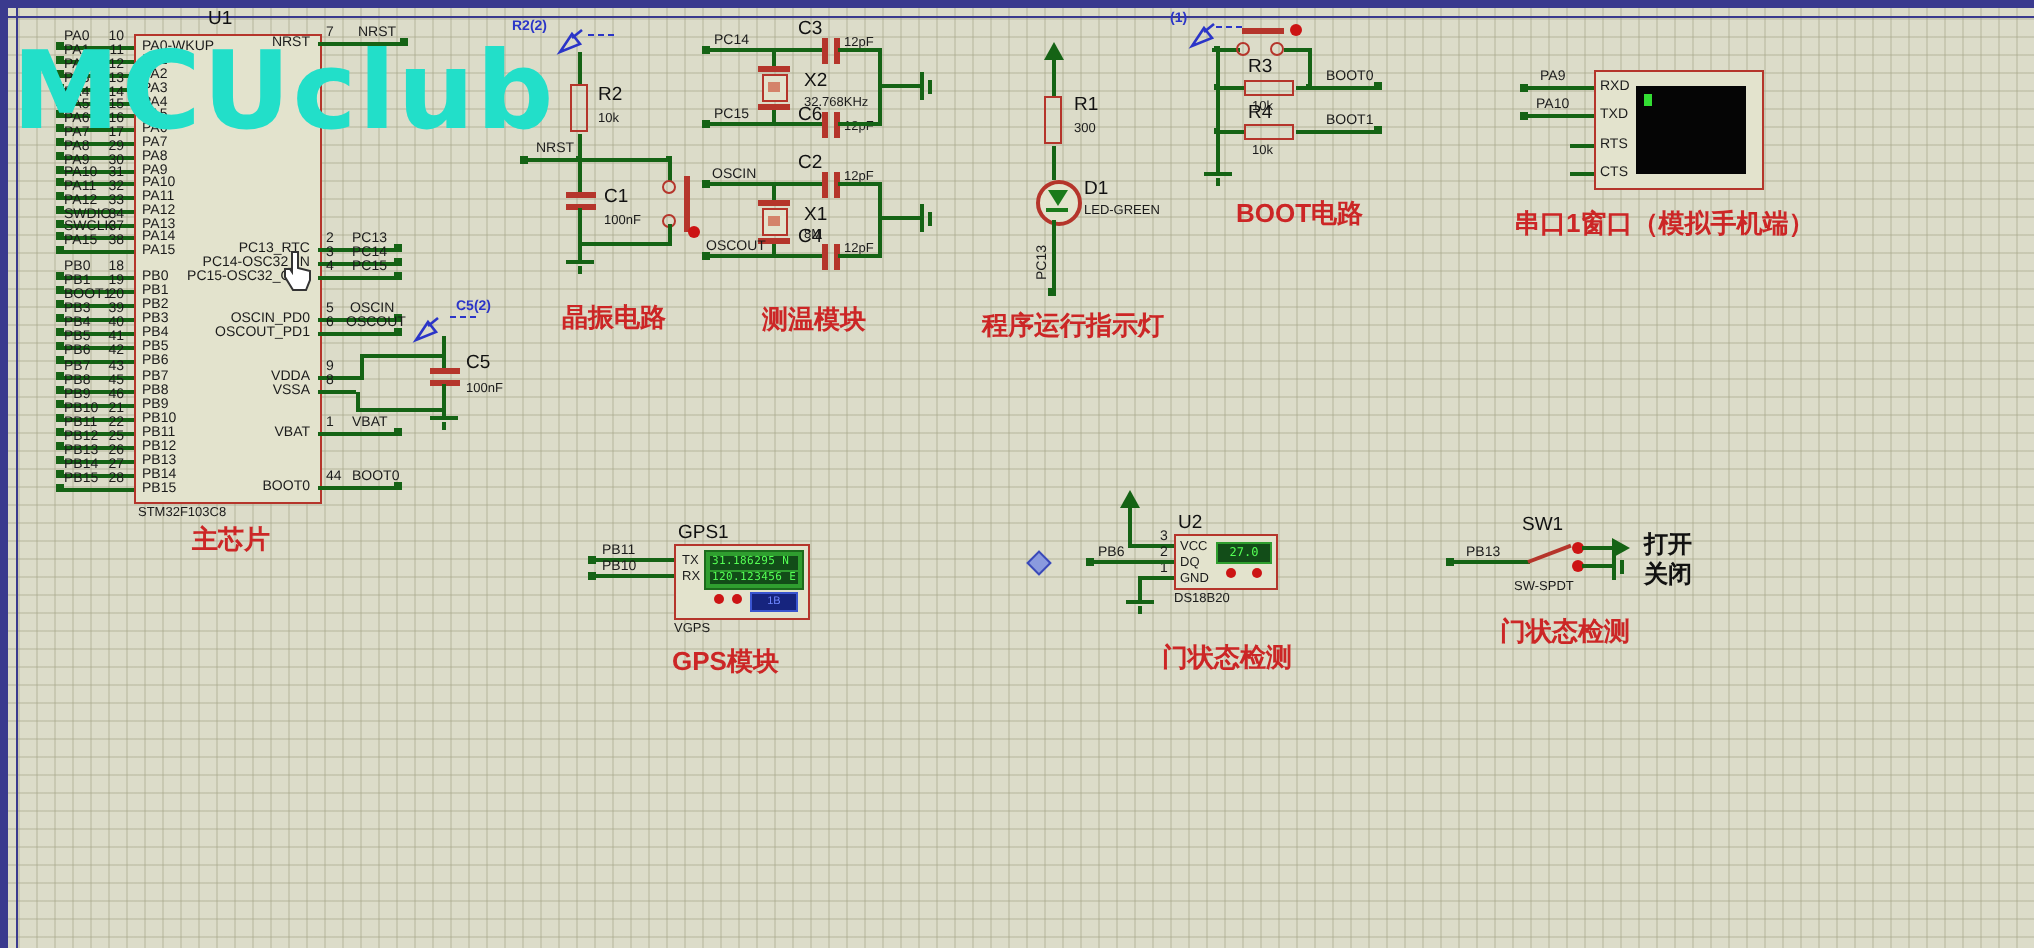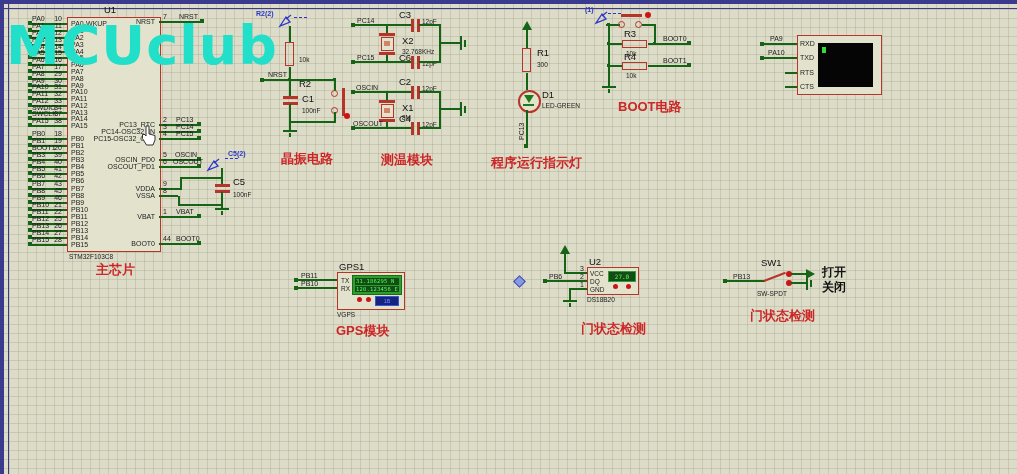--- a/index.html
+++ b/index.html
@@ -405,21 +405,21 @@
   <span class="pdash" style="left:225px;top:158px;"></span>
 
   <span class="blue" style="left:256px;top:10px;">R2(2)</span>
   <svg class="abs" width="14" height="14" viewBox="0 0 14 14" style="left:278px;top:14px;">
       <path d="M2 12 L8 3 L12 8 Z" fill="none" stroke="#2b35c8" stroke-width="1.3"></path>
       <path d="M8 5 L13 1" stroke="#2b35c8" stroke-width="1.3"></path>
     </svg>
   <span class="pdash" style="left:294px;top:17px;"></span>
   <span class="wv" style="left:289px;top:26px;height:16px;"></span>
   <div class="resv" style="left:285px;top:42px;"></div>
-  <span class="ref" style="left:299px;top:43px;margin-top:36px;">R2</span>
+  <span class="ref" style="left:299px;top:43px;">R2</span>
   <span class="v" style="left:299px;top:56px;">10k</span>
   <span class="wv" style="left:289px;top:67px;height:13px;"></span>
   <span class="dot" style="left:260px;top:78px;"></span>
   <span class="wh" style="left:262px;top:79px;width:73px;"></span>
   <span class="t" style="left:268px;top:71px;">NRST</span>
   <span class="jdot" style="left:288px;top:78px;"></span>
   <span class="jdot" style="left:333px;top:78px;"></span>
   <span class="wv" style="left:289px;top:81px;height:15px;"></span>
   <div class="abs" style="left:283px;top:96px;">
       <i class="ph" style="left:0;top:0;"></i>
@@ -588,20 +588,21 @@
       </div>
     </div>
   <span class="dot" style="left:760px;top:42px;"></span>
   <span class="wh" style="left:762px;top:43px;width:35px;"></span>
   <span class="t" style="left:770px;top:35px;">PA9</span>
   <span class="dot" style="left:760px;top:56px;"></span>
   <span class="wh" style="left:762px;top:57px;width:35px;"></span>
   <span class="t" style="left:768px;top:49px;">PA10</span>
   <span class="wh" style="left:785px;top:72px;width:12px;"></span>
   <span class="wh" style="left:785px;top:86px;width:12px;"></span>
+  <span class="rlabel" style="left:757px;top:105px;">串口1窗口（模拟手机端）</span>
 
   <span class="ref" style="left:339px;top:262px;">GPS1</span>
   <div class="box" style="left:337px;top:272px;width:66px;height:36px;"></div>
   <span class="v" style="left:341px;top:277px;">TX</span>
   <span class="v" style="left:341px;top:285px;">RX</span>
   <div class="abs" style="left:352px;top:275px;width:48px;height:18px;background:#2f9e2f;border:1px solid #1c6b1c;">
     <span class="lcdrow" style="top:2px;">31.186295 N</span>
     <span class="lcdrow" style="top:9.5px;">120.123456 E</span>
   </div>
   <i class="rdot" style="left:357px;top:297px;width:5px;height:5px;position:absolute;"></i>

